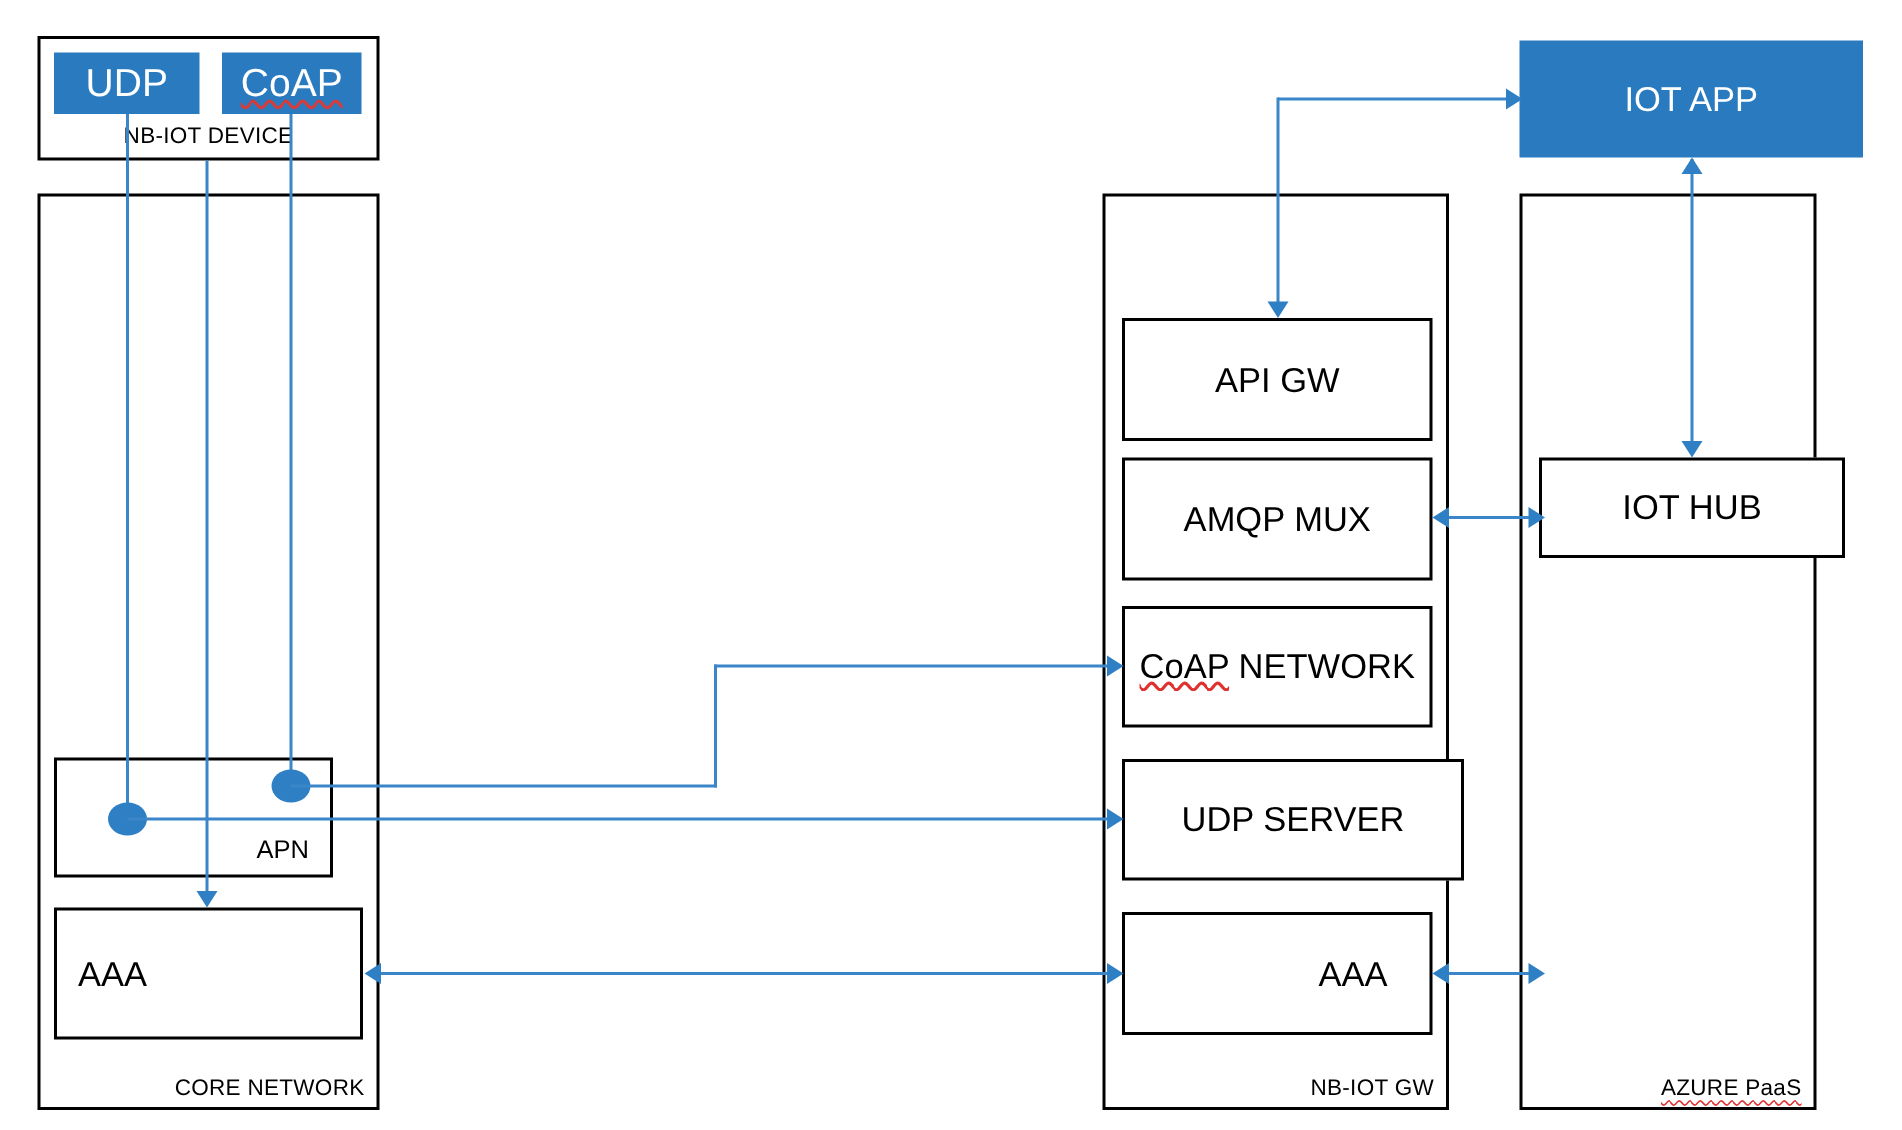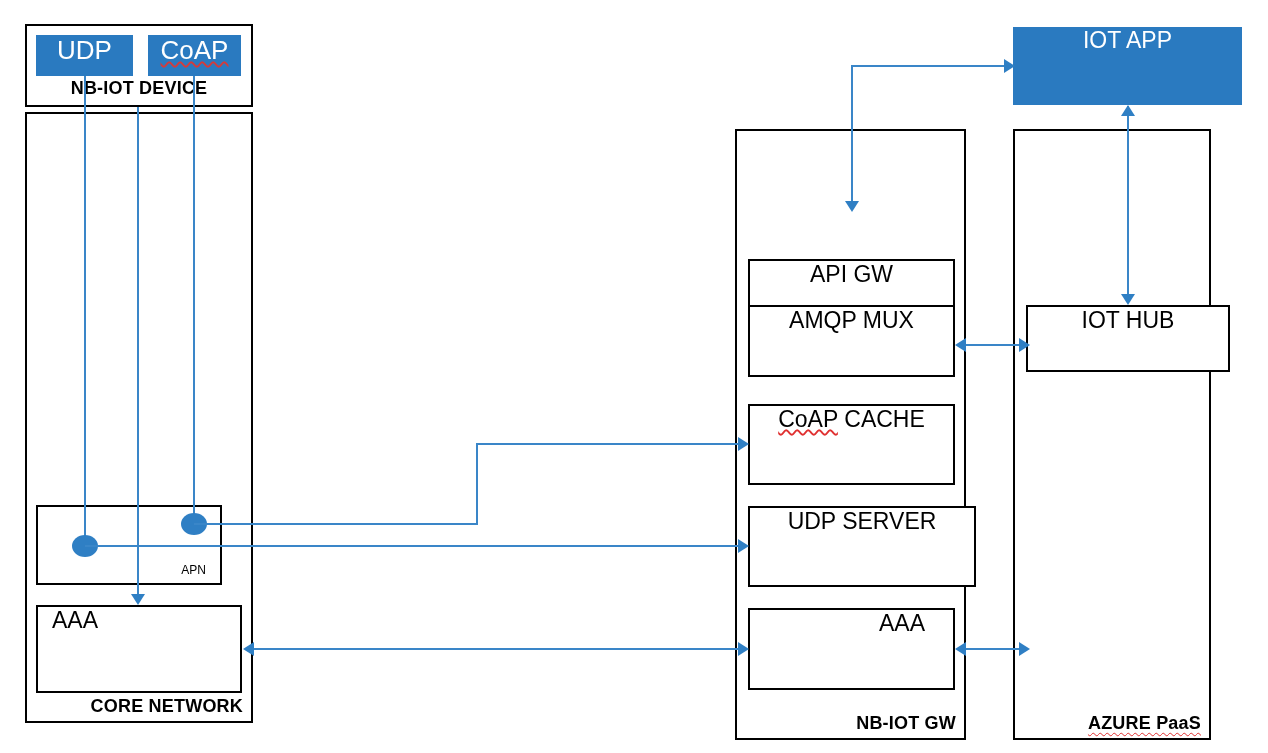--- a/index.html
+++ b/index.html
@@ -19,38 +19,39 @@
   .container-box {
     position: absolute;
     border: 2px solid #000000;
     background: #ffffff;
     box-sizing: border-box;
   }
   .container-label {
     position: absolute;
     right: 8px;
     bottom: 4px;
-    font-size: 18px;
-    font-weight: bold;
+    font-size: 15px;
+    font-weight: normal;
     color: #000000;
     letter-spacing: 0.2px;
     white-space: nowrap;
   }
   .container-label.squiggle {
     text-decoration: underline wavy #e03131;
     text-underline-offset: 3px;
     text-decoration-thickness: 1px;
   }
   
   .node {
     position: absolute;
     border: 2px solid #000000;
     background: #ffffff;
     box-sizing: border-box;
     display: flex;
+    align-items: center;
     justify-content: center;
     font-size: 23px;
     color: #000000;
     white-space: nowrap;
   }
   .node.right-align {
     justify-content: flex-end;
     padding-right: 28px;
   }
   .node.blue {
@@ -119,46 +120,46 @@
   </div>
 
   <div class="node blue small" style="left:36px; top:35px; width:97px; height:41px;">
     <span>UDP</span>
   </div>
 
   <div class="node blue small" style="left:148px; top:35px; width:93px; height:41px;">
     <span class="squiggle-text on-blue">CoAP</span>
   </div>
 
-  <div class="container-box" style="left:25px; top:112px; width:228px; height:611px;">
+  <div class="container-box" style="left:25px; top:129px; width:228px; height:611px;">
     <div class="container-label">CORE NETWORK</div>
   </div>
 
-  <div class="node right-align" style="left:36px; top:505px; width:186px; height:80px; font-size:12px; padding-right:14px; align-items:flex-end; padding-bottom:6px;">
+  <div class="node right-align" style="left:36px; top:505px; width:186px; height:80px; font-size:17px; padding-right:14px; align-items:flex-end; padding-bottom:6px;">
     <span>APN</span>
   </div>
 
   <div class="node" style="left:36px; top:605px; width:206px; height:88px; justify-content:flex-start; padding-left:14px;">
     <span>AAA</span>
   </div>
 
   <div class="container-box" style="left:735px; top:129px; width:231px; height:611px;">
     <div class="container-label">NB-IOT GW</div>
   </div>
 
-  <div class="node" style="left:748px; top:212px; width:207px; height:82px;margin-top:47px;">
+  <div class="node" style="left:748px; top:212px; width:207px; height:82px;">
     <span>API GW</span>
   </div>
 
-  <div class="node" style="left:748px; top:305px; width:207px; height:72px;">
+  <div class="node" style="left:748px; top:305px; width:207px; height:82px;">
     <span>AMQP MUX</span>
   </div>
 
   <div class="node" style="left:748px; top:404px; width:207px; height:81px;">
-    <span><span class="squiggle-text">CoAP</span><span> CACHE</span></span>
+    <span><span class="squiggle-text">CoAP</span><span> NETWORK</span></span>
   </div>
 
   <div class="node" style="left:748px; top:506px; width:228px; height:81px;">
     <span>UDP SERVER</span>
   </div>
 
   <div class="node right-align" style="left:748px; top:608px; width:207px; height:82px;">
     <span>AAA</span>
   </div>
 

